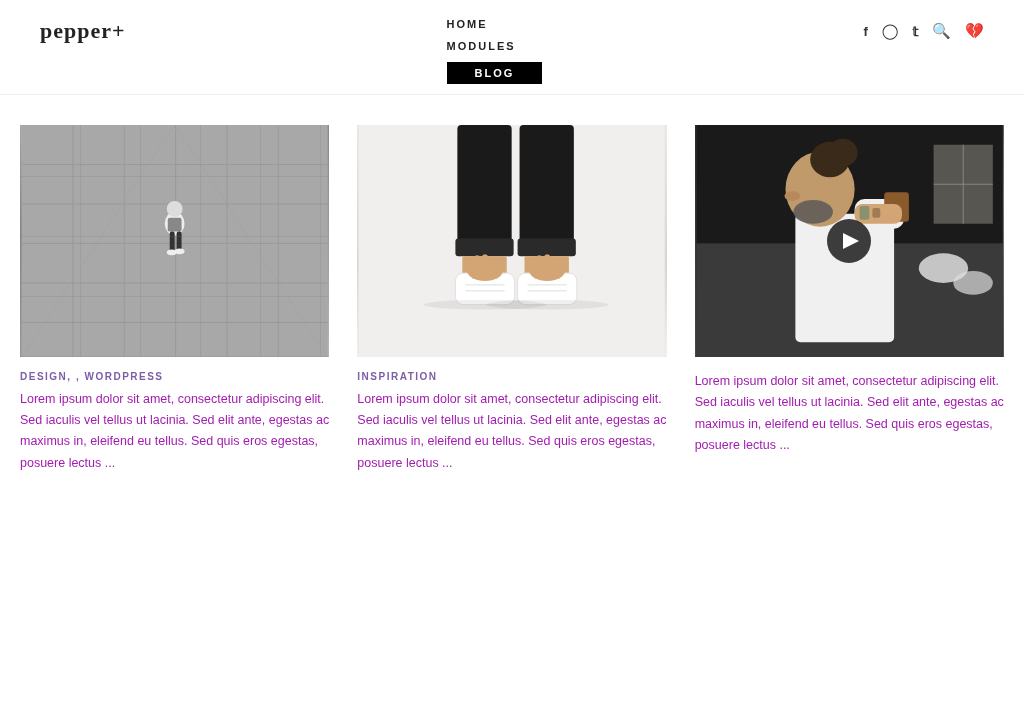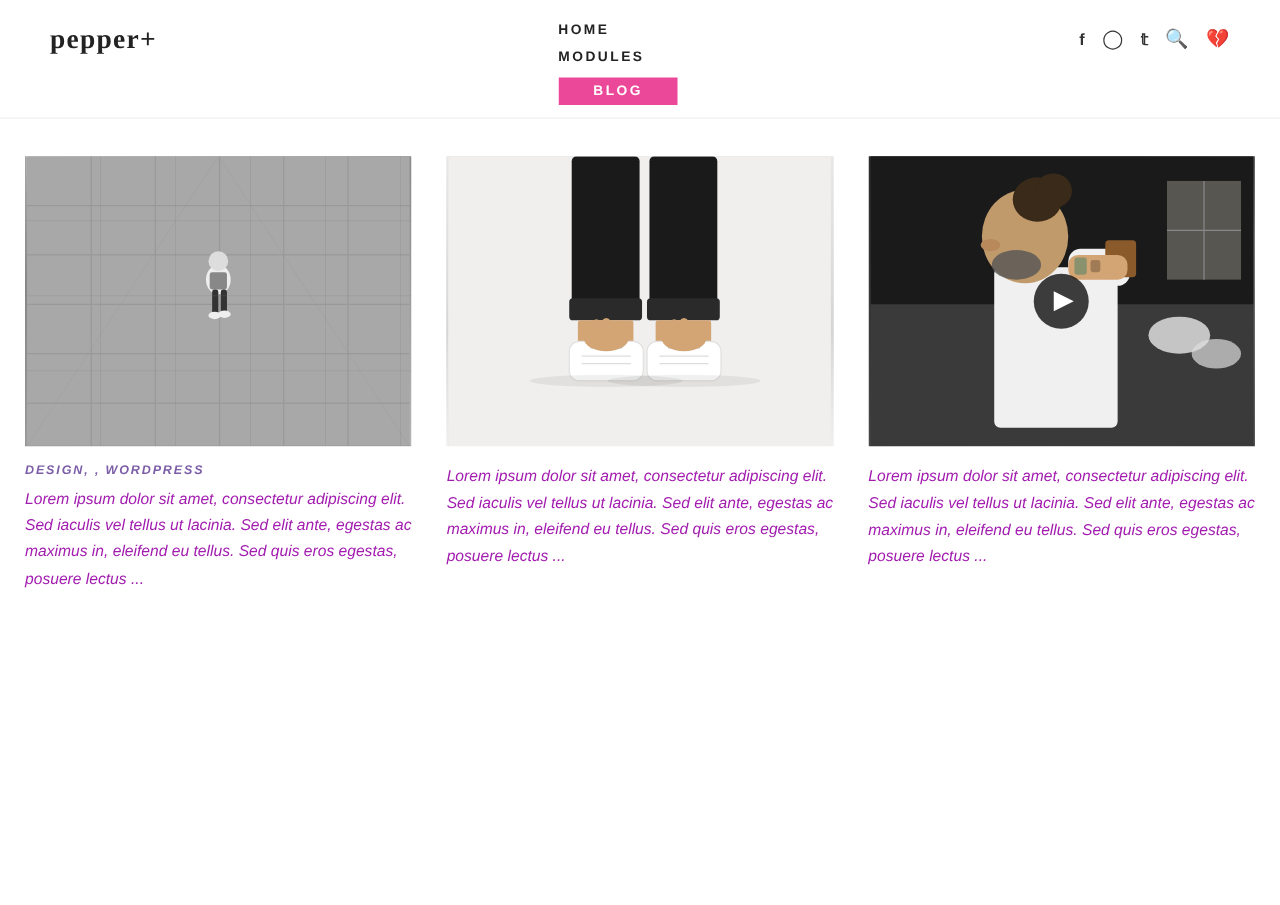--- a/index.html
+++ b/index.html
@@ -27,38 +27,37 @@
       font-family: Arial, sans-serif;
       font-size: 11px;
       font-weight: 600;
       letter-spacing: 2px;
       color: #222;
       text-transform: uppercase;
       cursor: pointer;
       text-decoration: none;
     }
     .nav-item.active {
-      background: #ec4899;
+      background: #000000;
       color: #fff;
       padding: 5px 28px;
       display: inline-block;
     }
     .nav-icons {
       display: flex;
       gap: 14px;
       align-items: center;
       padding-top: 4px;
     }
 
     
     main {
       max-width: 1024px;
       margin: 0 auto;
       padding: 30px 20px 40px 20px;
-      font-style: italic;
     }
 
     
     .posts-grid {
       display: grid;
       grid-template-columns: repeat(3, 1fr);
       gap: 28px;
     }
 
     
@@ -256,20 +255,21 @@
           <ellipse cx="120" cy="140" rx="5" ry="8" fill="#d4a574"></ellipse>
           <ellipse cx="128" cy="139" rx="5" ry="8" fill="#d4a574"></ellipse>
           <ellipse cx="176" cy="143" rx="5" ry="8" fill="#d4a574"></ellipse>
           <ellipse cx="183" cy="140" rx="5" ry="8" fill="#d4a574"></ellipse>
           <ellipse cx="191" cy="139" rx="5" ry="8" fill="#d4a574"></ellipse>
 
           <ellipse cx="128" cy="182" rx="62" ry="5" fill="rgba(0,0,0,0.06)"></ellipse>
           <ellipse cx="191" cy="182" rx="62" ry="5" fill="rgba(0,0,0,0.06)"></ellipse>
         </svg>
       </div>
+      <div class="post-category"><span style="cursor:pointer;">INSPIRATION</span></div>
       <p class="post-excerpt">Lorem ipsum dolor sit amet, consectetur adipiscing elit. Sed iaculis vel tellus ut lacinia. Sed elit ante, egestas ac maximus in, eleifend eu tellus. Sed quis eros egestas, posuere lectus ...</p>
     </div>
 
     <div class="post-card">
       <div class="post-image-wrap img-3">
         <svg class="svg-placeholder" viewBox="0 0 310 235" xmlns="http://www.w3.org/2000/svg">
 
           <rect width="310" height="235" fill="#2a2a2a"></rect>
 
           <rect width="310" height="120" fill="#1a1a1a"></rect>

